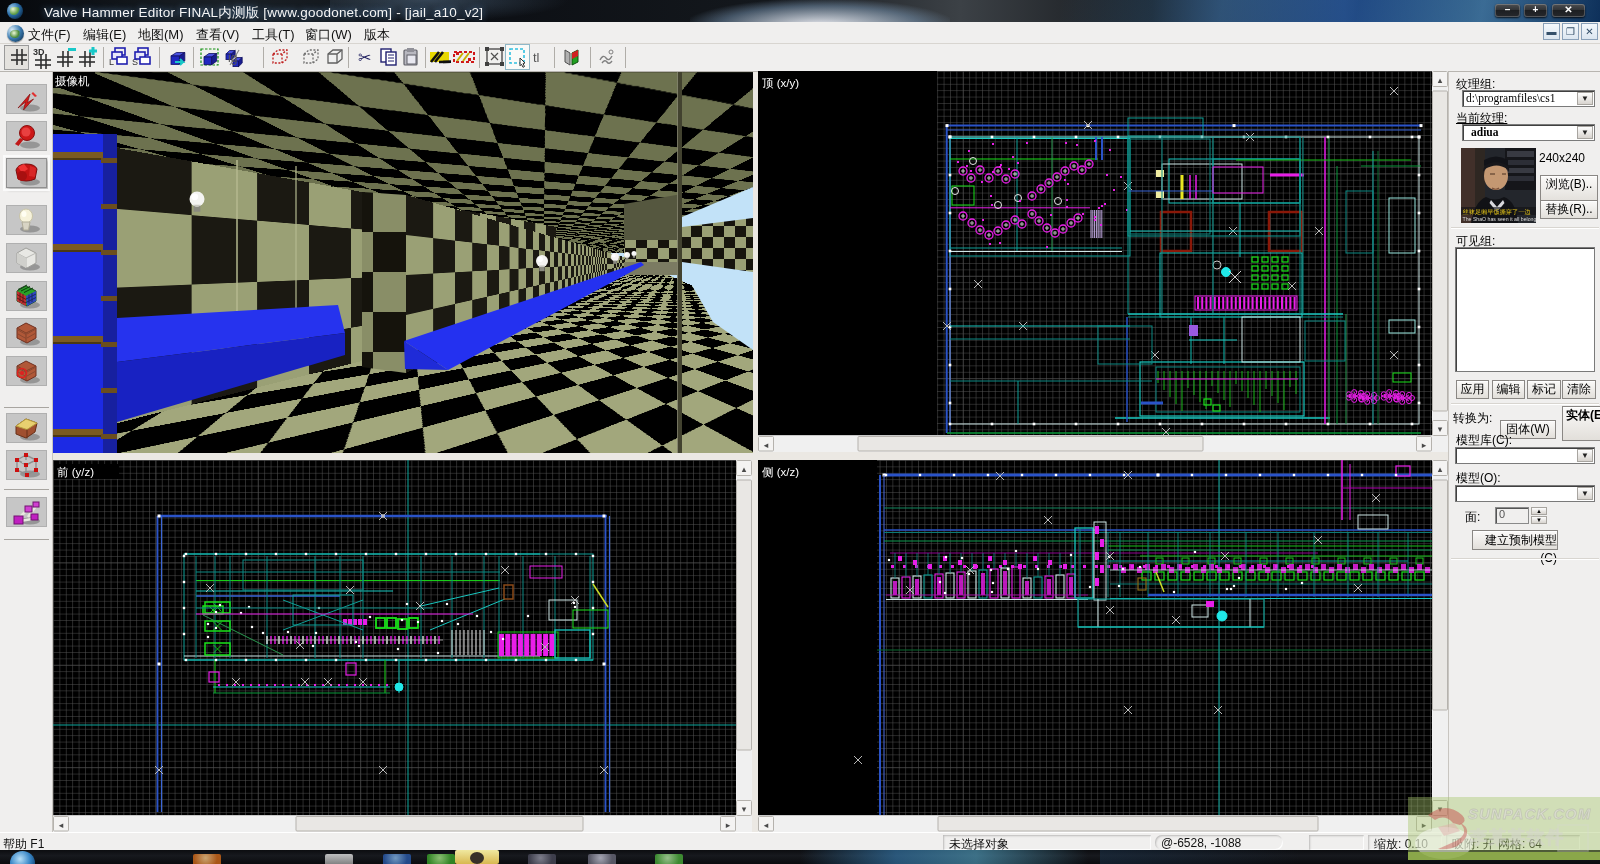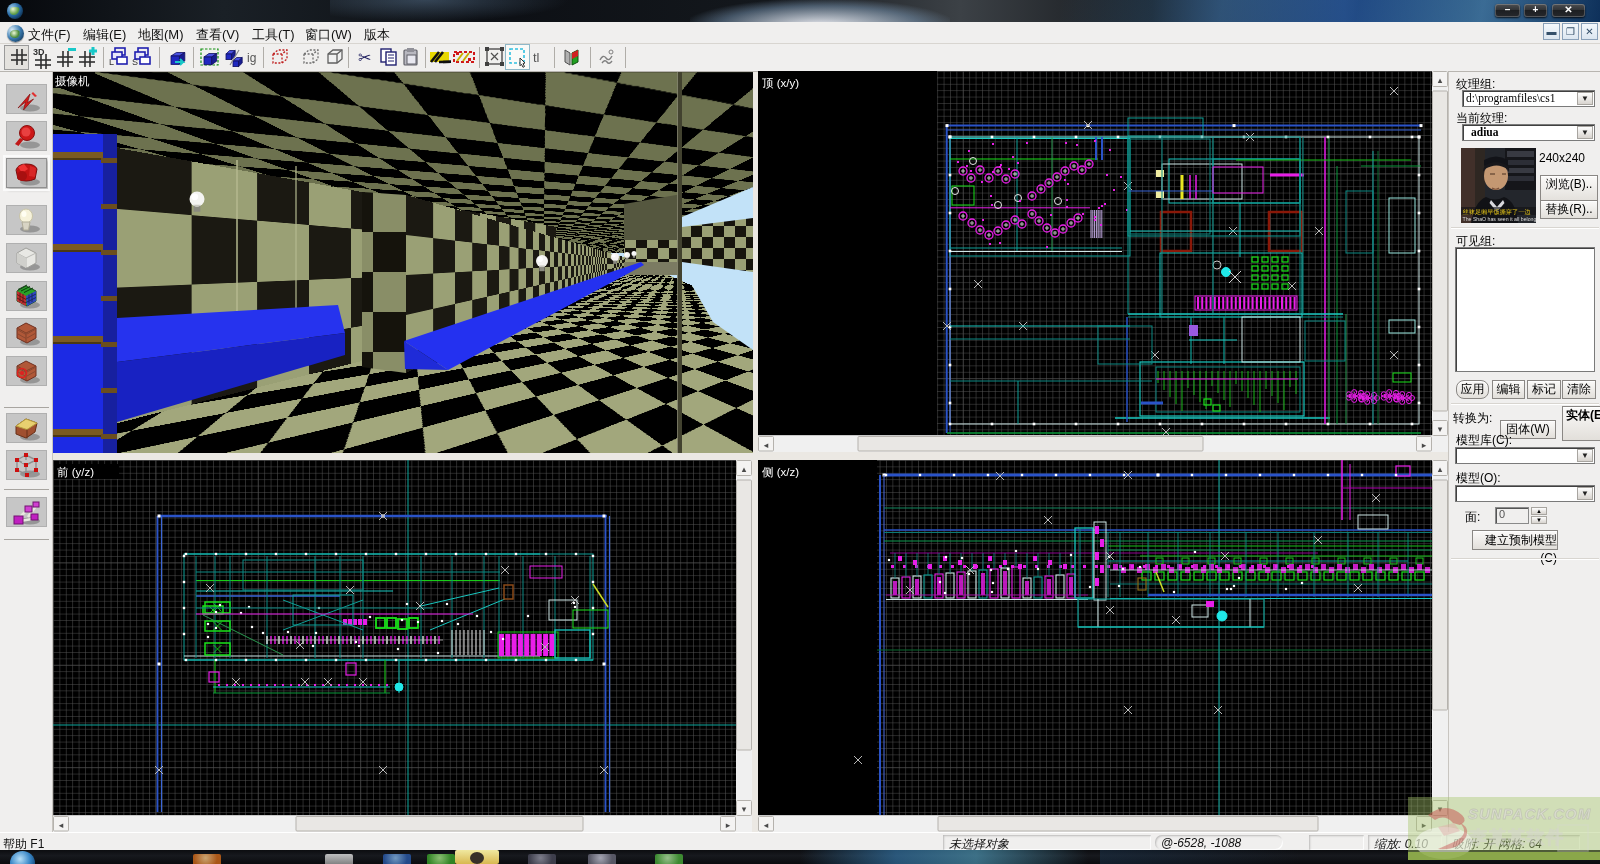--- a/index.html
+++ b/index.html
@@ -73,37 +73,38 @@
 #rightpanel { left:1448px; top:72px; width:152px; height:760px; background:#f0efee; border-left:1px solid #c8c5c0; font-size:12px; color:#000; }
 .rp-label { position:absolute; left:7px; font-size:12px; color:#000; }
 .combo { position:absolute; left:13px; width:133px; height:17px; background:#fff; border:1px solid #7a7a7a;
   box-shadow:inset 1px 1px 0 #404040; font-family:"Liberation Serif",serif; font-size:11.5px; line-height:15px; padding-left:3px; overflow:hidden; white-space:nowrap; }
 .combo .drop, .dropbtn { position:absolute; right:1px; top:1px; width:16px; height:13px; background:linear-gradient(180deg,#fdfdfd,#d8d4cf);
   border:1px solid #a8a5a0; font-size:8px; text-align:center; line-height:12px; color:#222; }
 .pbtn { position:absolute; background:linear-gradient(180deg,#fbfaf9,#e2dfda); border:1px solid #8a8784;
   box-shadow:inset 0 1px 0 #fff; font-size:12px; color:#000; text-align:center; }
 
 #statusbar { left:0; top:832px; width:1600px; height:18px; background:#f0efee; border-top:1px solid #fff; font-size:12px; color:#111; }
-.seg { position:absolute; top:1.5px; height:15px; box-shadow:inset 1px 1px 2px rgba(0,0,0,.22), inset -1px -1px 0 #fff; padding:1px 6px 0 6px;font-style:italic; }
+.seg { position:absolute; top:1.5px; height:15px; box-shadow:inset 1px 1px 2px rgba(0,0,0,.22), inset -1px -1px 0 #fff; padding:1px 6px 0 6px; }
 
 #taskbar { left:0; top:850px; width:1600px; height:14px;
   background:linear-gradient(180deg,#0c0d10 0%,#17191e 40%,#0a0b0e 100%); }
 .tico { position:absolute; top:4px; width:28px; height:10px; border-radius:2px 2px 0 0; opacity:.42; }
 
 #wm { left:1408px; top:797px; width:192px; height:63px; background:rgba(168,198,108,.42); }
 #wm .band { position:absolute; left:0; top:55px; width:192px; height:8px; background:rgba(148,180,76,.85); }
 </style></head>
 <body>
 <div id="root">
 
 <div id="titlebar" class="abs">
       <div class="glow1"></div>
       <div class="glow2"></div>
       <div class="glow3"></div>
 <div id="title-ico"></div>
+<div id="title-txt">Valve Hammer Editor FINAL内测版 [www.goodonet.com] - [jail_a10_v2]</div>
 <div class="winbtn" style="left:1495px;width:25px;">–</div>
 <div class="winbtn" style="left:1524px;width:23px;">+</div>
 <div class="winbtn" style="left:1552px;width:33px;">✕</div>
 </div>
 
 <div id="menubar" class="abs">
 <div id="menu-ico"></div>
 <div class="menuitem" style="left:28px;">文件(F)</div>
 <div class="menuitem" style="left:83px;">编辑(E)</div>
 <div class="menuitem" style="left:138px;">地图(M)</div>
@@ -192,21 +193,21 @@
         <svg width="23" height="23" viewBox="0 0 23 23">
           <path d="M2 8 l3.6 -3.5 l5.6 0 l-3.6 3.5 z" fill="#4850e0" stroke="#101060" stroke-width="0.8"></path>
           <rect x="2" y="8" width="5.6" height="5.6" fill="#2028c0" stroke="#101060" stroke-width="0.8"></rect>
           <path d="M7.6 8 l3.6 -3.5 l0 5.6 l-3.6 3.5 z" fill="#181c90" stroke="#101060" stroke-width="0.8"></path>
           <path d="M9 15 l3.6 -3.5 l5.6 0 l-3.6 3.5 z" fill="#4850e0" stroke="#101060" stroke-width="0.8"></path>
           <rect x="9" y="15" width="5.6" height="5.6" fill="#2028c0" stroke="#101060" stroke-width="0.8"></rect>
           <path d="M14.6 15 l3.6 -3.5 l0 5.6 l-3.6 3.5 z" fill="#181c90" stroke="#101060" stroke-width="0.8"></path>
           <line x1="15" y1="4" x2="6" y2="19" stroke="#888" stroke-width="1.2"></line>
         </svg>
       </div>
-      <div class="tbtn" style="left:245px;width:23px;">
+      <div class="tbtn" style="left:226px;width:23px;">
         <svg width="23" height="23" viewBox="0 0 23 23">
           <text x="2" y="16" font-size="12" fill="#555">ig</text>
         </svg>
       </div>
       <div class="tsep" style="left:263px;"></div>
       <div class="tbtn" style="left:269px;width:23px;">
         <svg width="23" height="23" viewBox="0 0 23 23">
           <path d="M4 8 l5 -4 l9 0 l0 9 l-5 4 l-9 0 z M4 8 l9 0 l5 -4 M13 8 l0 9" fill="none" stroke="#c02020" stroke-width="1.3" stroke-dasharray="2 1.6"></path>
         </svg>
       </div>
@@ -1490,21 +1491,21 @@
       <text x="8" y="367.5" font-size="9" fill="#4a4a4a" text-anchor="middle">◂</text>
       <rect x="658.5" y="356.5" width="15" height="14.5" fill="#f4f3f2" stroke="#b5b2ad" stroke-width="1" rx="1"></rect>
       <text x="666" y="367.5" font-size="9" fill="#4a4a4a" text-anchor="middle">▸</text>
       <rect x="180" y="356.5" width="380" height="14.5" fill="#e9e7e4" stroke="#b5b2ad" stroke-width="1" rx="1"></rect>
       <rect x="674" y="356" width="16" height="16" fill="#f0f0f0"></rect>
     </svg>
 
 <div id="rightpanel" class="abs">
 <div class="rp-label" style="top:4px;">纹理组:</div>
       <div class="combo" style="top:18px;">d:\programfiles\cs1<span class="drop">▼</span></div>
-      <div class="rp-label" style="top:38px;">当前纹理:</div>
+      <div class="rp-label" style="top:38px;text-decoration:underline;">当前纹理:</div>
       <div class="combo" style="top:52px;padding-left:8px;font-weight:bold;">adiua<span class="drop">▼</span></div>
       <div style="position:absolute;left:12px;top:76px;width:75px;height:75px;overflow:hidden;">
 <svg width="75" height="75" viewBox="0 0 75 75">
 <rect width="75" height="75" fill="#23262c"></rect>
 <rect x="0" y="0" width="18" height="75" fill="#41302a"></rect>
 <rect x="14" y="0" width="10" height="75" fill="#2e2722"></rect>
 <rect x="44" y="0" width="31" height="42" fill="#15161a"></rect>
 <rect x="46" y="3" width="27" height="6" fill="#383a42"></rect>
           <rect x="46" y="12" width="27" height="5" fill="#2c2e36"></rect>
 <rect x="46" y="20" width="27" height="5" fill="#383a42"></rect>
@@ -1519,21 +1520,21 @@
 <rect x="0" y="59" width="75" height="8" fill="rgba(16,16,20,.6)"></rect>
 <text x="1.5" y="65.5" font-size="6.2" fill="#e8c818" font-family="Liberation Sans">丝袜足缃早饭撕穿了一边</text>
 <text x="1.5" y="73" font-size="5.2" fill="#dcdcdc" font-family="Liberation Sans">The ShaO has seen it all belong</text>
 </svg></div>
       <div class="rp-label" style="left:90px;top:79px;">240x240</div>
       <div class="pbtn" style="left:91px;top:103px;width:58px;height:28px;line-height:17px;">浏览(B)..</div>
       <div class="pbtn" style="left:91px;top:128px;width:58px;height:19px;line-height:17px;">替换(R)..</div>
       <div style="position:absolute;left:2px;top:155px;width:148px;height:1px;background:#d8d5d0;box-shadow:0 1px 0 #fff;"></div>
       <div class="rp-label" style="top:161px;">可见组:</div>
       <div style="position:absolute;left:6px;top:175px;width:140px;height:125px;background:#fff;border:1px solid #7a7a7a;box-shadow:inset 1px 1px 0 #404040;"></div>
-      <div class="pbtn" style="left:7px;top:308px;width:33px;height:19px;line-height:17px;border-radius:8px;">应用</div>
+      <div class="pbtn" style="left:7px;top:308px;width:33px;height:19px;line-height:17px;">应用</div>
       <div class="pbtn" style="left:43px;top:308px;width:33px;height:19px;line-height:17px;">编辑</div>
       <div class="pbtn" style="left:78px;top:308px;width:34px;height:19px;line-height:17px;">标记</div>
       <div class="pbtn" style="left:113px;top:308px;width:34px;height:19px;line-height:17px;text-align:center;">清除</div>
       <div style="position:absolute;left:2px;top:331px;width:148px;height:1px;background:#d8d5d0;box-shadow:0 1px 0 #fff;"></div>
       <div class="rp-label" style="left:4px;top:338px;">转换为:</div>
       <div class="pbtn" style="left:51px;top:348px;width:56px;height:19px;line-height:17px;">固体(W)</div>
       <div class="pbtn" style="left:113px;top:334px;width:48px;height:35px;line-height:17px;font-weight:bold;">实体(E)</div>
       <div class="rp-label" style="top:360px;">模型库(C):</div>
       <div class="combo" style="left:6px;top:375px;width:140px;">
         <span class="drop">▼</span>

